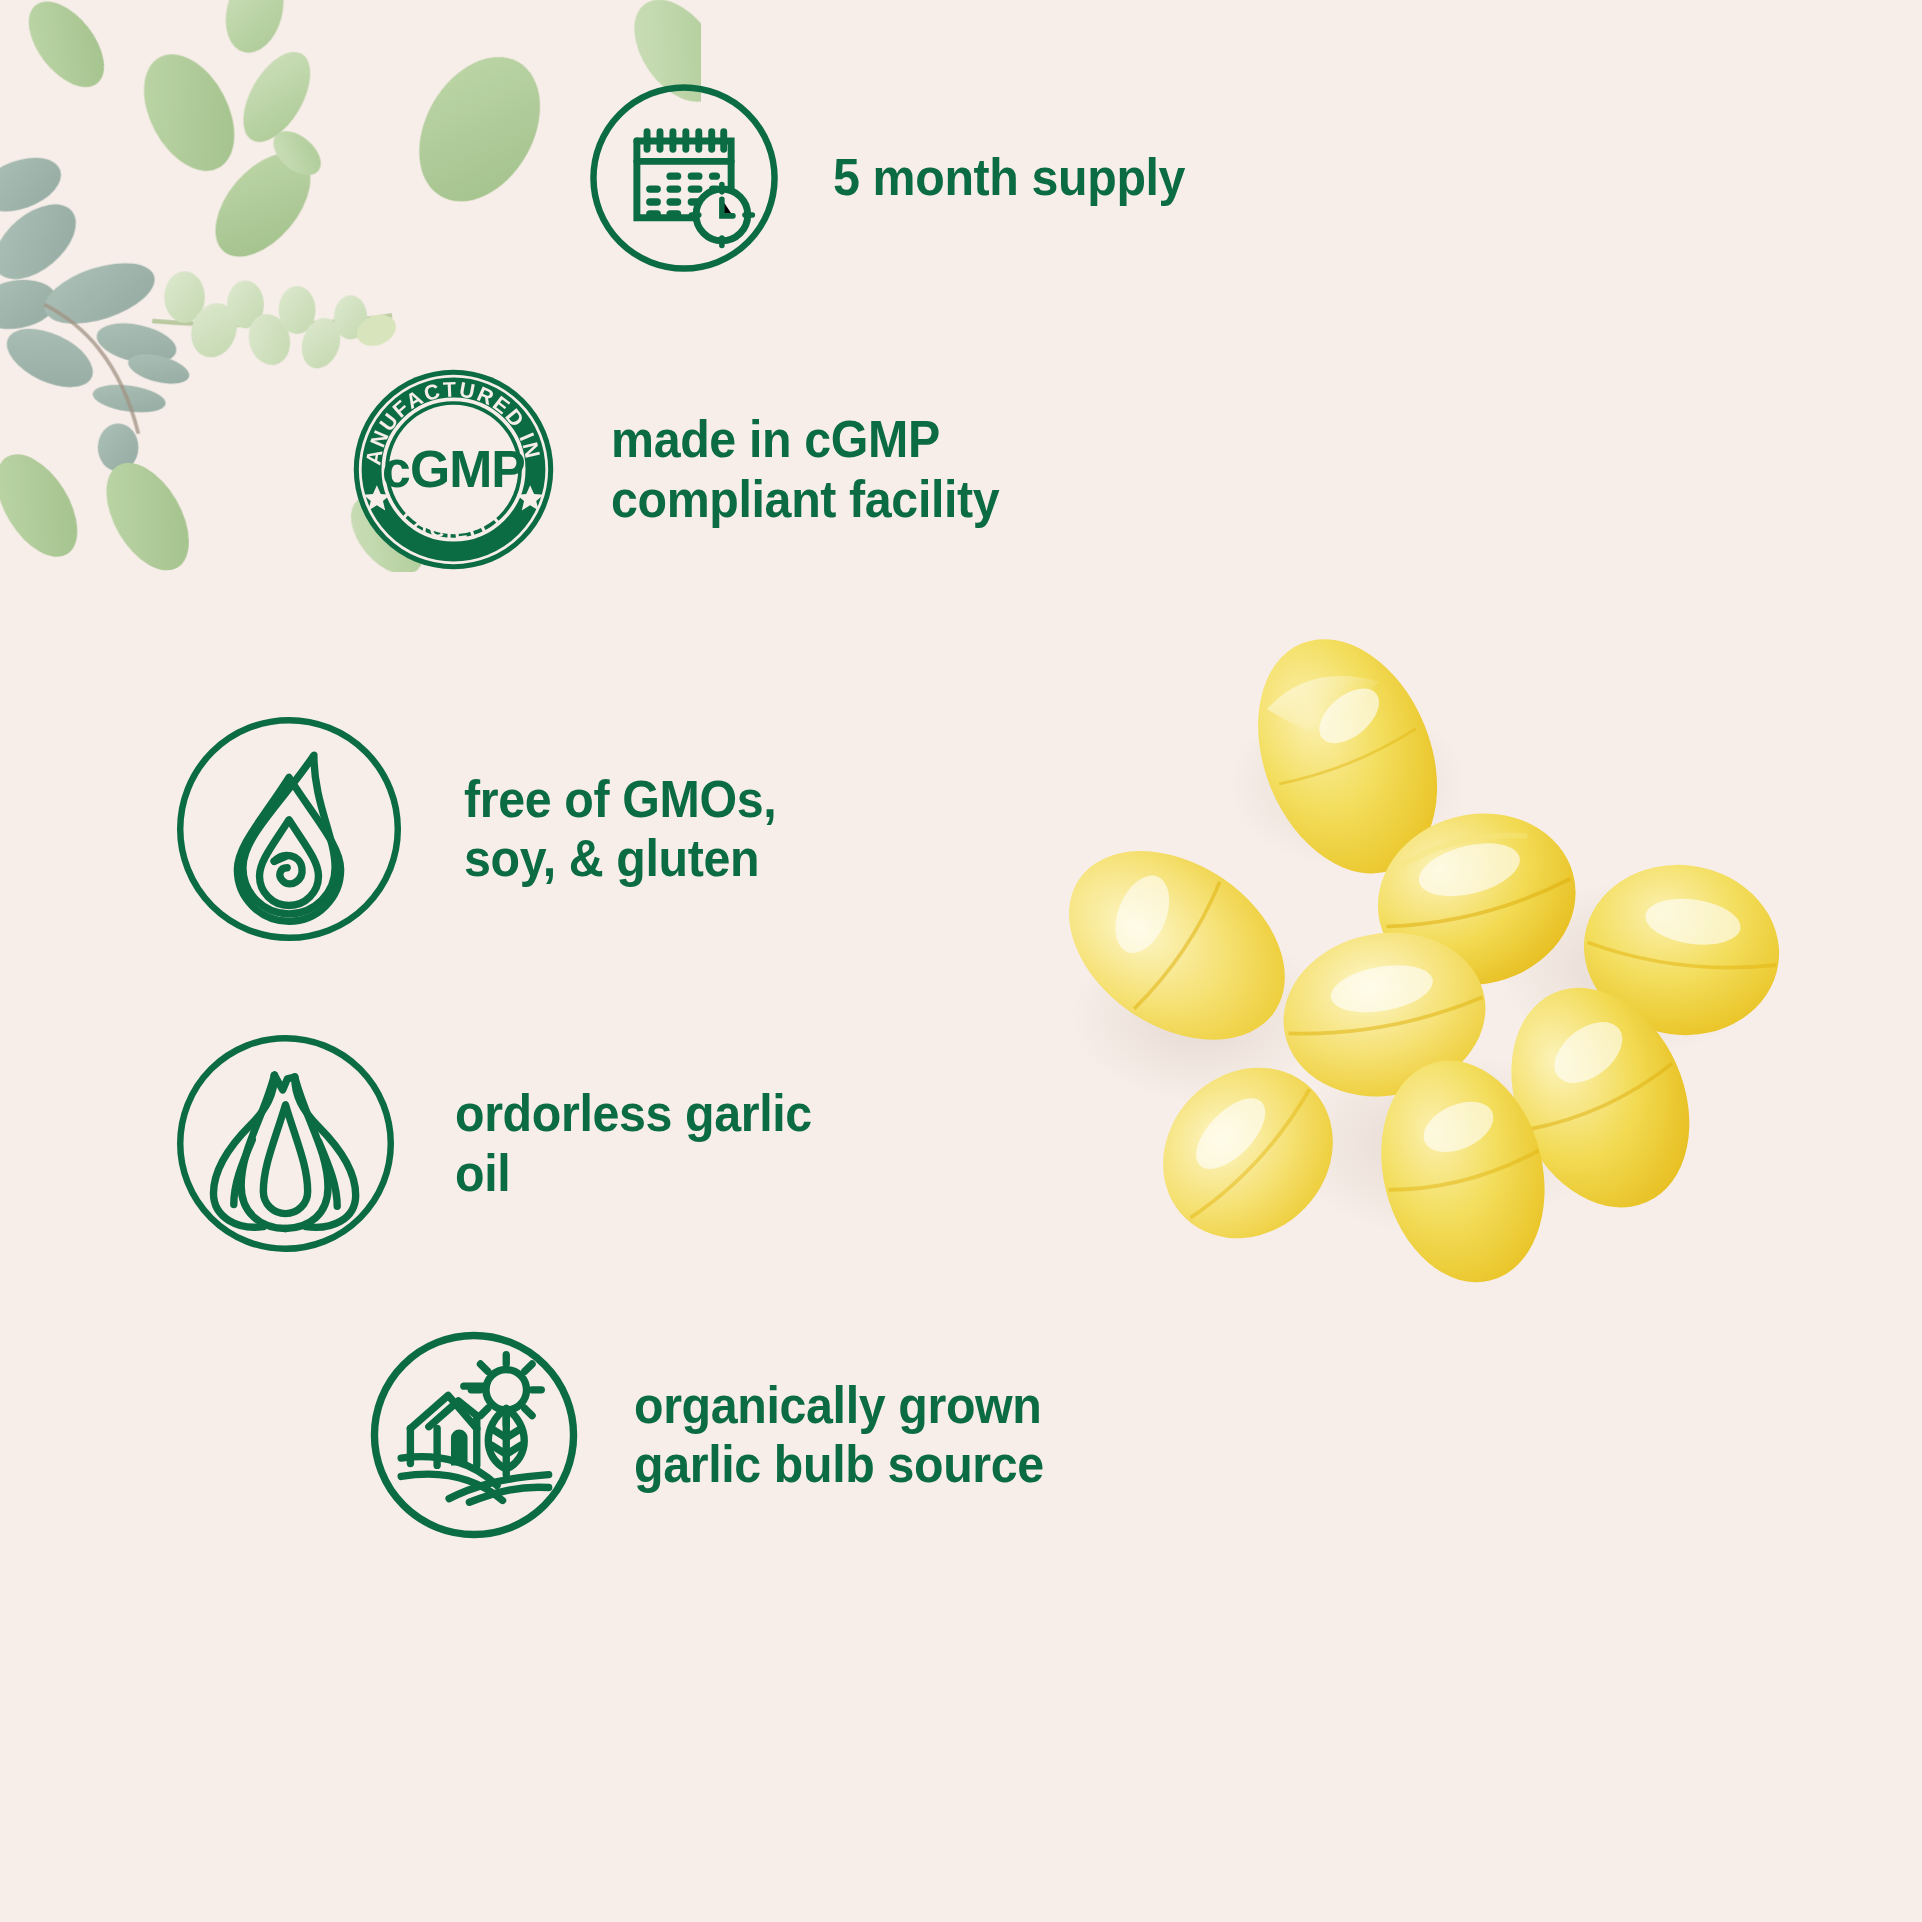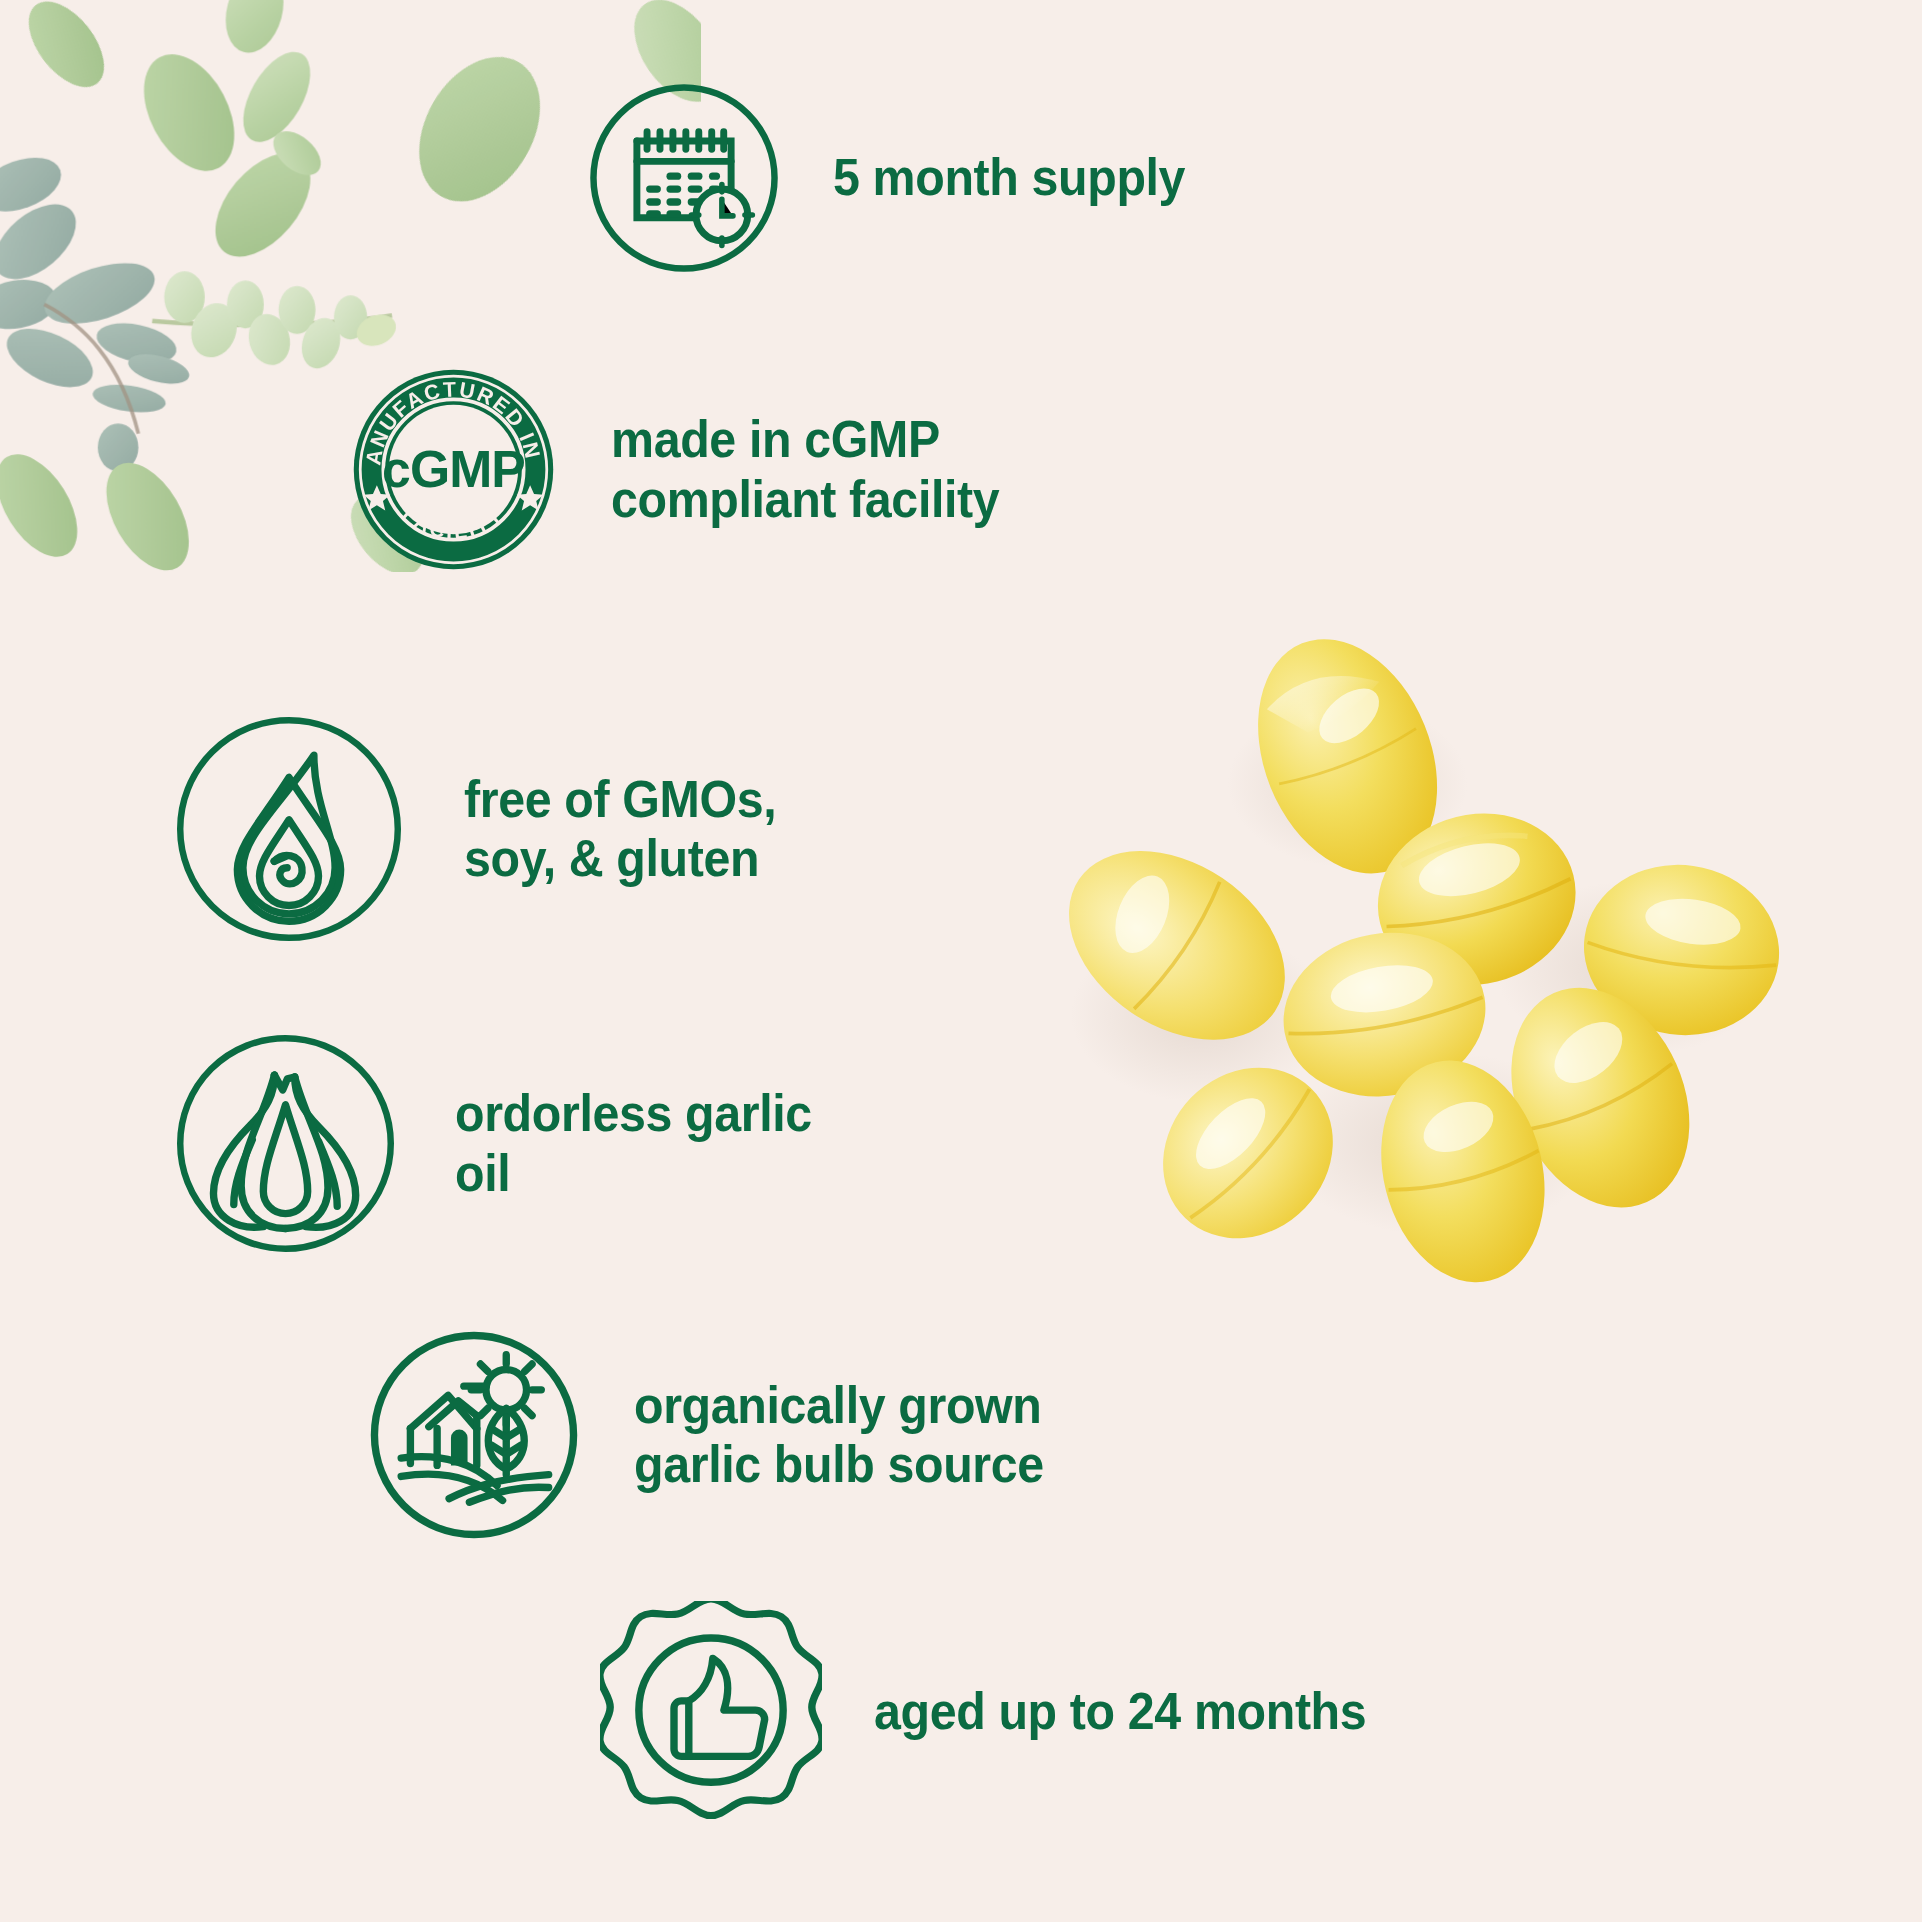--- a/index.html
+++ b/index.html
@@ -347,50 +347,15 @@
         <path d="M36 140 C 80 134 116 146 140 170"></path>
         <path d="M36 160 C 84 152 120 164 146 186"></path>
         <path d="M88 184 C 112 172 140 162 196 158"></path>
         <path d="M110 188 C 140 176 166 170 196 172"></path>
       </g>
     </svg>
     <div class="label">organically grown
 garlic bulb source</div>
   </div>
 
-  <div class="row" id="row-aged">
-    <svg class="badge" width="222" height="222" viewBox="0 0 240 240">
-
-      <g fill="none" stroke="#0B6B42" stroke-width="8" stroke-linejoin="round">
-        <path d="M120 8
-                 C 134 8 142 22 156 25
-                 C 170 28 184 20 196 28
-                 C 208 36 206 52 214 63
-                 C 222 74 238 78 240 92
-                 C 242 106 229 116 229 130
-                 C 229 144 242 154 240 168
-                 C 238 182 222 186 214 197
-                 C 206 208 208 224 196 232
-                 C 184 240 170 232 156 235
-                 C 142 238 134 252 120 252
-                 C 106 252 98 238 84 235
-                 C 70 232 56 240 44 232
-                 C 32 224 34 208 26 197
-                 C 18 186 2 182 0 168
-                 C -2 154 11 144 11 130
-                 C 11 116 -2 106 0 92
-                 C 2 78 18 74 26 63
-                 C 34 52 32 36 44 28
-                 C 56 20 70 28 84 25
-                 C 98 22 106 8 120 8 Z" transform="translate(0,-10) scale(1,0.96)"></path>
-      </g>
-      <circle cx="120" cy="118" r="78" fill="none" stroke="#0B6B42" stroke-width="8"></circle>
-
-      <g fill="none" stroke="#0B6B42" stroke-width="8" stroke-linecap="round" stroke-linejoin="round">
-        <path d="M122 62 C 138 72 142 92 134 118 L 168 118 A 10 10 0 0 1 178 128 L 172 158 A 12 12 0 0 1 160 168 L 96 168 L 96 108 C 110 100 120 84 122 62 Z"></path>
-        <path d="M96 108 L 88 108 A 8 8 0 0 0 80 116 L 80 160 A 8 8 0 0 0 88 168 L 96 168"></path>
-      </g>
-    </svg>
-    <div class="label">aged up to 24 months</div>
-  </div>
 
 </div>
 
 
 </body></html>

